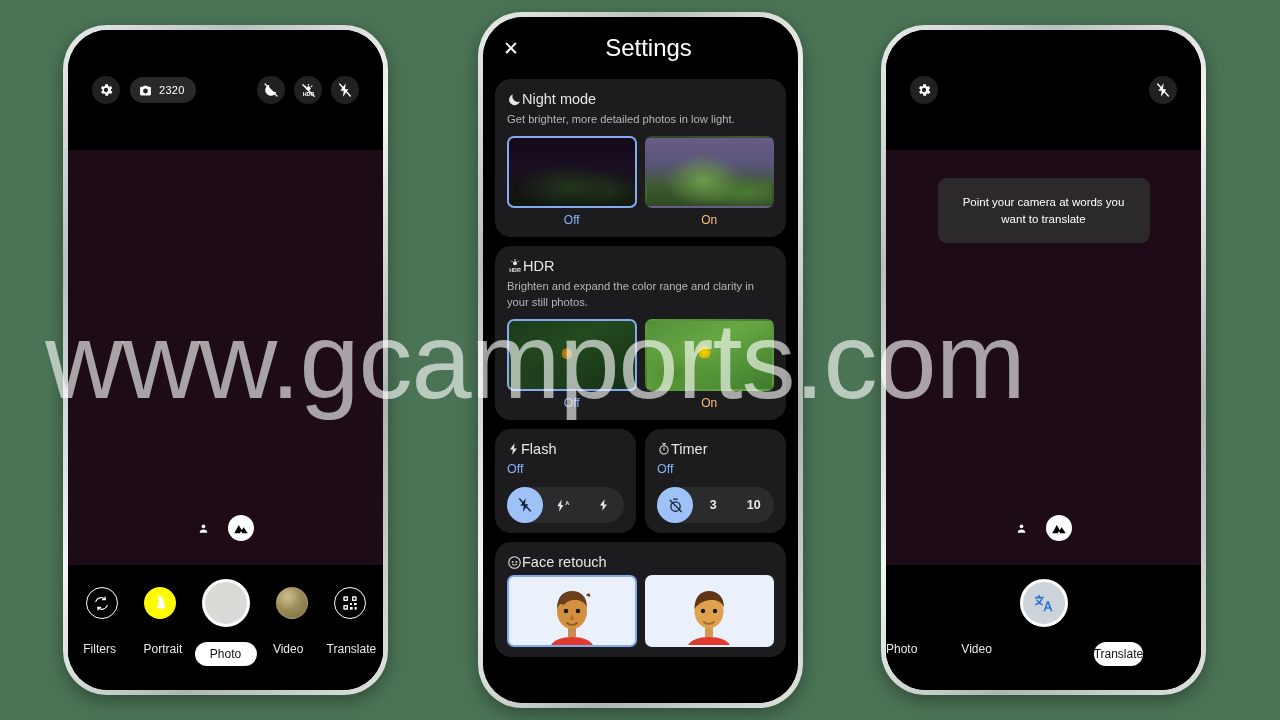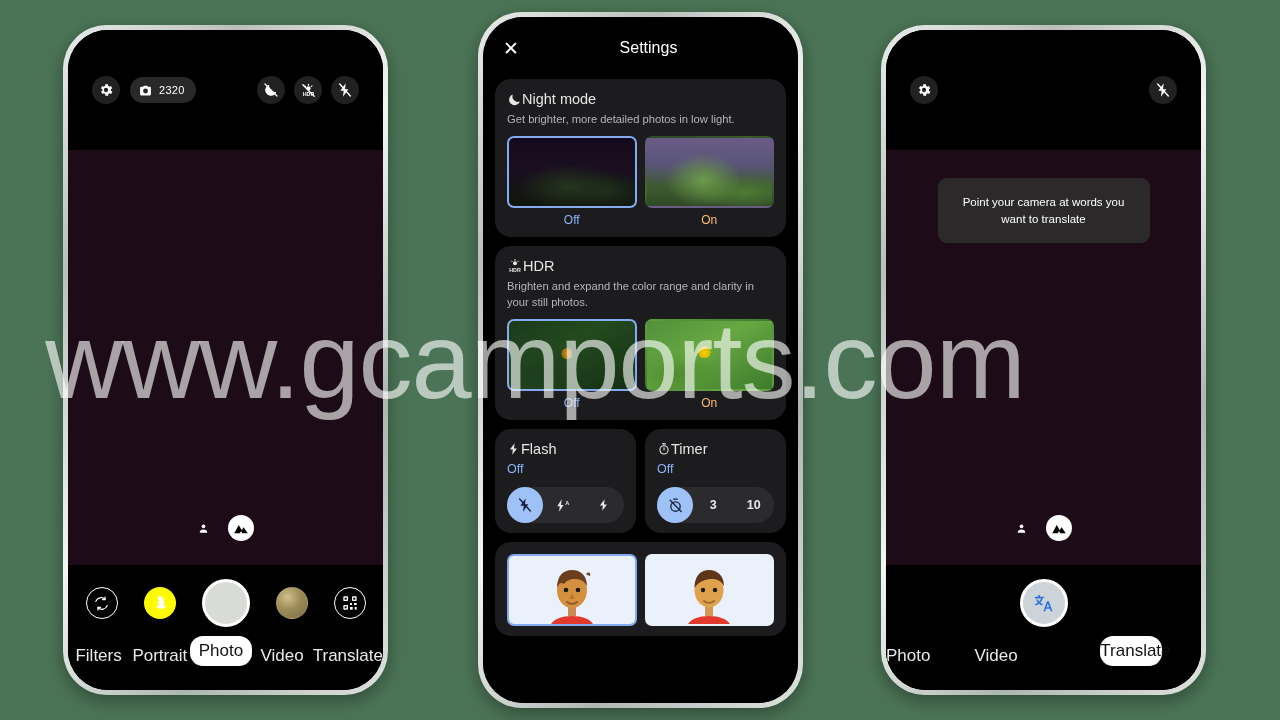--- a/index.html
+++ b/index.html
@@ -113,41 +113,41 @@
     width: 48px; height: 48px; border-radius: 50%;
     background: #d9dbd6; border: 3px solid #fff; flex: none;
   }
   .shutter-translate {
     width: 48px; height: 48px; border-radius: 50%;
     background: #ccd3d9; border: 3px solid #fff; flex: none;
     display: flex; align-items: center; justify-content: center;
   }
   .modes {
     position: absolute; left: 0; right: 0; bottom: 24px;
-    display: flex; align-items: flex-end;
-    font-size: 17px; color: #e9e9e9;
+    display: flex; align-items: flex-start;
+    font-size: 12px; color: #e9e9e9;
   }
   .mode { flex: 1; text-align: center; white-space: nowrap; }
   .mode.sel {
     color: #111; background: #fff;
     border-radius: 13px; padding: 5px 0;
     max-width: 62px; margin: 0 auto;
   }
   .modes.m3 .mode { flex: none; }
   .modes.m3 { justify-content: center; gap: 44px; }
 
   
   .settings { position: absolute; inset: 0; background: #000; overflow: hidden; }
   .set-head {
     height: 62px; display: flex; align-items: center;
     padding: 0 20px; position: relative;
   }
   .set-title {
     position: absolute; left: 16px; right: 0; text-align: center;
-    color: #fff; font-size: 16px;
+    color: #fff; font-size: 24px;
   }
   .close-x { color: #fff; font-size: 19px; line-height: 1; z-index: 2; }
   .set-body { padding: 0 12px; display: flex; flex-direction: column; gap: 9px; }
 
   .card {
     background: #1c1c1e; border-radius: 16px;
     padding: 12px 12px 10px;
   }
   .card-title {
     display: flex; align-items: center; gap: 0;
@@ -441,20 +441,31 @@
                     <path d="M4.5 4.5 L20 20.5" stroke-linecap="round"></path>
                   </svg>
             </div>
             <div class="seg-item">3</div>
             <div class="seg-item">10</div>
           </div>
         </div>
       </div>
 
       <div class="card">
+        <div class="card-title">
+          <span>
+            <svg width="15" height="15" viewBox="0 0 24 24">
+                  <circle cx="12" cy="12" r="9.2" fill="none" stroke="#e6e6e6" stroke-width="1.7"></circle>
+                  <circle cx="9" cy="11" r="1.5" fill="#e6e6e6"></circle>
+                  <circle cx="15" cy="11" r="1.5" fill="#e6e6e6"></circle>
+                  <path d="M8.5 15c1.3 1.4 5.7 1.4 7 0" stroke="#e6e6e6" stroke-width="1.6" fill="none" stroke-linecap="round"></path>
+                </svg>
+          </span>
+          <span>Face retouch</span>
+        </div>
         <div class="opt-row">
           <div class="opt sel">
             <div class="opt-img face-img">
               <svg width="64" height="72" viewBox="0 0 64 72">
                 <path d="M32 64c-13 0-22 5-22 12h44c0-7-9-12-22-12z" fill="#e1392d"></path>
                 <rect x="28" y="52" width="8" height="12" fill="#cc8a52"></rect>
                 <ellipse cx="32" cy="38" rx="15" ry="18" fill="#d4903f"></ellipse>
                 <path d="M17 36c0-12 6-18 15-18s15 6 15 16c-3-5-6-7-12-7-5 0-9 2-11 5-3-2-5-1-7 4z" fill="#6b3f1d"></path>
                 <path d="M46 22c3-3 5-1 4 2-2-1-3-1-4-2z" fill="#6b3f1d"></path>
                 <circle cx="26" cy="38" r="2.3" fill="#1a1a1a"></circle>

